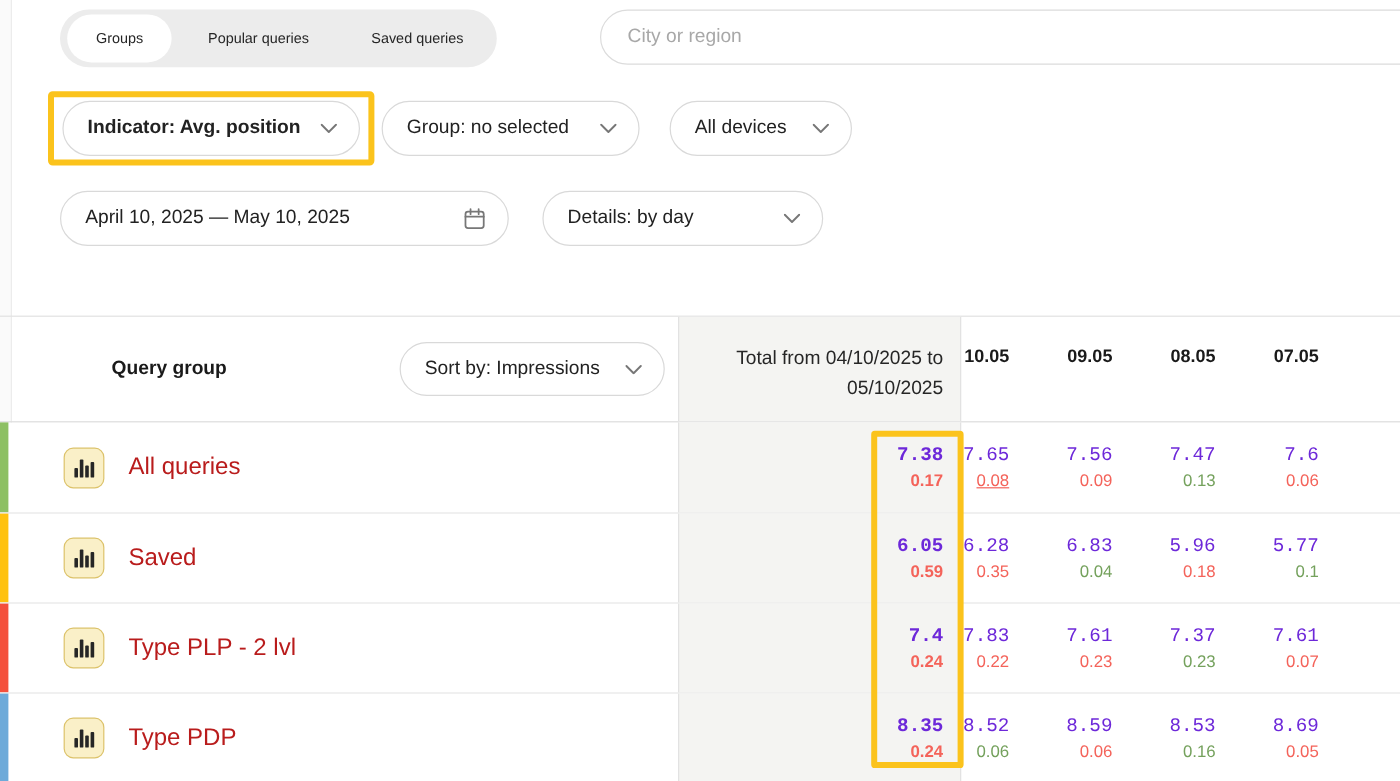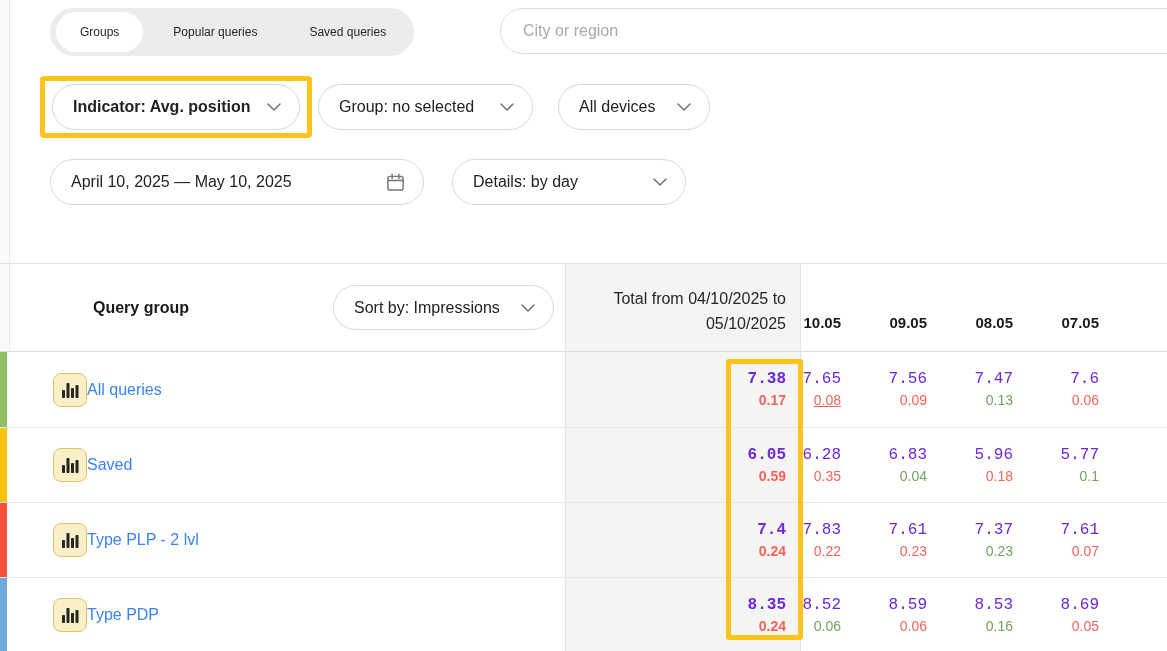--- a/index.html
+++ b/index.html
@@ -35,31 +35,31 @@
   .pill-details{left:452px;top:159px;width:234px;}
 
   
   .qtable{position:absolute;left:0;top:263px;width:1167px;border-top:1px solid #e2e2e2;}
   .thead{display:flex;height:88px;border-bottom:1px solid #dcdcdc;}
   .cell{flex:0 0 auto;}
   .cell-label{width:565px;position:relative;display:flex;align-items:center;padding-left:36px;}
   .cell-total{width:236px;background:var(--total-column-bg);border-left:1px solid #e2e2e2;border-right:1px solid #e2e2e2;display:flex;flex-direction:column;align-items:flex-end;justify-content:center;padding-right:14px;}
   .thead .cell-total{justify-content:flex-end;padding-bottom:15px;font-size:16px;color:#262626;line-height:25px;text-align:right;}
   .cell-date{width:86px;display:flex;flex-direction:column;align-items:flex-end;justify-content:center;padding-right:46px;}
-  .thead .cell-date{justify-content:flex-end;padding-bottom:20px;font-weight:700;font-size:15px;color:#1a1a1a;}
+  .thead .cell-date{justify-content:center;padding-bottom:20px;font-weight:700;font-size:15px;color:#1a1a1a;}
   .thead .cell-date .hd, .cell .val, .cell .delta{white-space:nowrap;}
 
   .qg-title{font-weight:700;font-size:16px;color:#1a1a1a;margin-left:57px;}
   .pill-sort{left:333px;top:21px;width:221px;height:45px;}
 
   .trow{display:flex;height:75px;position:relative;}
   .trow + .trow{border-top:1px solid #e6e6e6;}
   .stripe{position:absolute;left:0;top:0;bottom:0;width:7px;}
   .chart-icon{margin-left:17px;width:34px;height:34px;background:#faf0c8;border:1px solid #dcc26a;border-radius:8px;display:flex;align-items:center;justify-content:center;cursor:pointer;flex:0 0 auto;}
-  .row-label{margin-left:0;font-size:16px;color:#3b82f6;cursor:pointer;}
+  .row-label{margin-left:20px;font-size:20px;color:#b91c1c;cursor:pointer;}
 
   .val{font-size:16px;line-height:21px;color:#6d28d9;font-family:Liberation Mono, monospace;}
   .cell-total .val{font-weight:700;}
   .delta{font-size:14px;line-height:20px;}
   .cell-total .delta{font-weight:700;}
 
   .total-highlight{position:absolute;left:726px;top:95px;width:77px;height:281px;border:5px solid var(--highlight-yellow);border-radius:3px;pointer-events:none;z-index:6;}
 </style>
 </head>
 <body>

